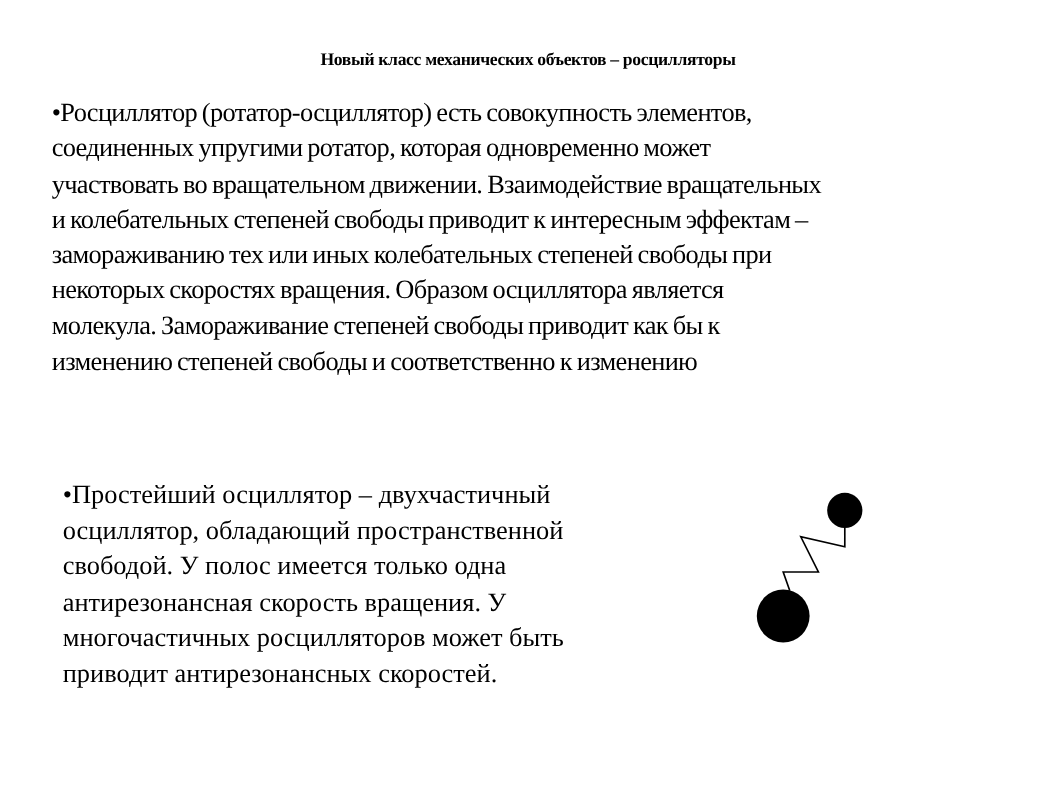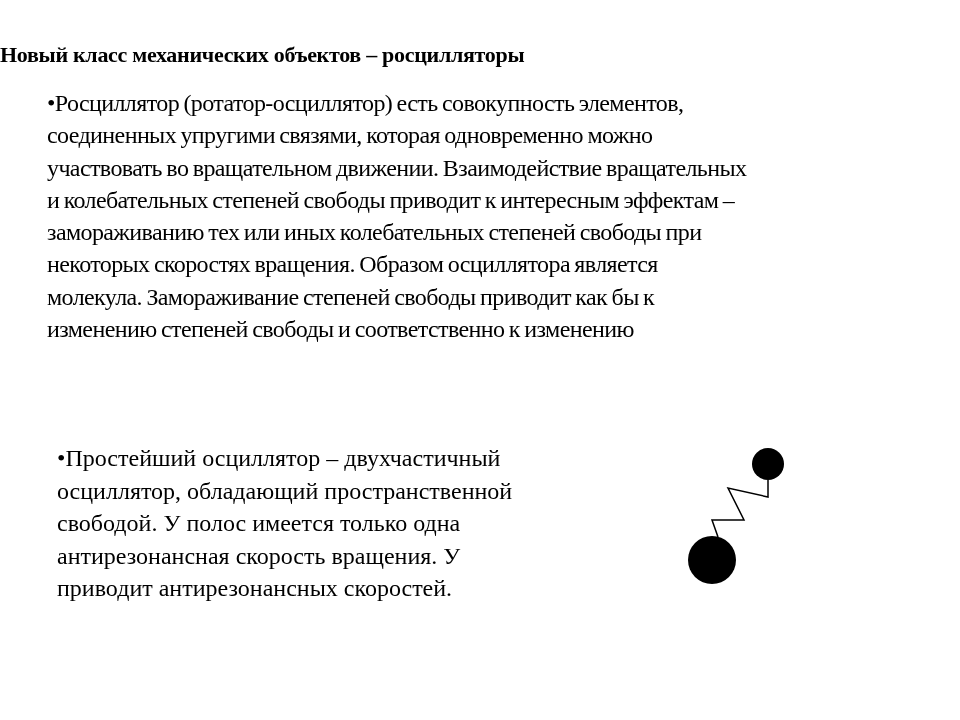--- a/index.html
+++ b/index.html
@@ -13,44 +13,43 @@
       position: relative;
       overflow: hidden;
       font-family: "Liberation Serif", "DejaVu Serif", serif;
       color: #000000;
     }
     .slide-title {
       position: absolute;
       left: 0;
       top: 40px;
       width: 960px;
-      text-align: left;
+      text-align: center;
       font-weight: bold;
-      font-size: 22px;
+      font-size: 16px;
       letter-spacing: -0.3px;
       line-height: 30px;
     }
     .bullet-block {
       position: absolute;
       font-size: 24px;
       line-height: 32.3px;
     }
     .bullet-1 {
       left: 47px;
       top: 87px;
       width: 860px;
       letter-spacing: -0.6px;
       word-spacing: -1px;
     }
     .bullet-2 {
       left: 57px;
       top: 434px;
       width: 540px;
       line-height: 32.5px;
-      margin-top: 8px;
     }
     .line {
       display: block;
       white-space: nowrap;
     }
     .diagram {
       position: absolute;
       left: 0;
       top: 0;
       width: 960px;
@@ -60,34 +59,35 @@
   </style>
 </head>
 <body>
 
 <div>
 
   <div class="slide-title">Новый класс механических объектов – росцилляторы</div>
 
   <div class="bullet-block bullet-1">
     <span class="line">•Росциллятор (ротатор-осциллятор) есть совокупность элементов,</span>
-    <span class="line">соединенных упругими связями, которая одновременно можно</span>
+    <span class="line">соединенных упругими ротатор, которая одновременно может</span>
     <span class="line">участвовать во вращательном движении. Взаимодействие вращательных</span>
     <span class="line">и колебательных степеней свободы приводит к интересным эффектам –</span>
     <span class="line">замораживанию тех или иных колебательных степеней свободы при</span>
     <span class="line">некоторых скоростях вращения. Образом осциллятора является</span>
     <span class="line">молекула. Замораживание степеней свободы приводит как бы к</span>
     <span class="line">изменению степеней свободы и соответственно к изменению</span>
   </div>
 
   <div class="bullet-block bullet-2">
     <span class="line">•Простейший осциллятор – двухчастичный</span>
     <span class="line">осциллятор, обладающий пространственной</span>
     <span class="line">свободой. У полос имеется только одна</span>
     <span class="line">антирезонансная скорость вращения. У</span>
+    <span class="line">многочастичных росцилляторов может быть</span>
     <span class="line">приводит антирезонансных скоростей.</span>
   </div>
 
   <svg class="diagram" viewBox="0 0 960 720" xmlns="http://www.w3.org/2000/svg">
     <polyline id="spring" fill="none" stroke="#000000" stroke-width="1.5" stroke-linejoin="miter" points="768,480 768,497 728,488 744,520 712,520 718,537"></polyline>
     <circle id="small-mass" cx="768" cy="464" r="16" fill="#000000"></circle>
     <circle id="large-mass" cx="712" cy="560" r="24" fill="#000000"></circle>
   </svg>
 
 </div>

